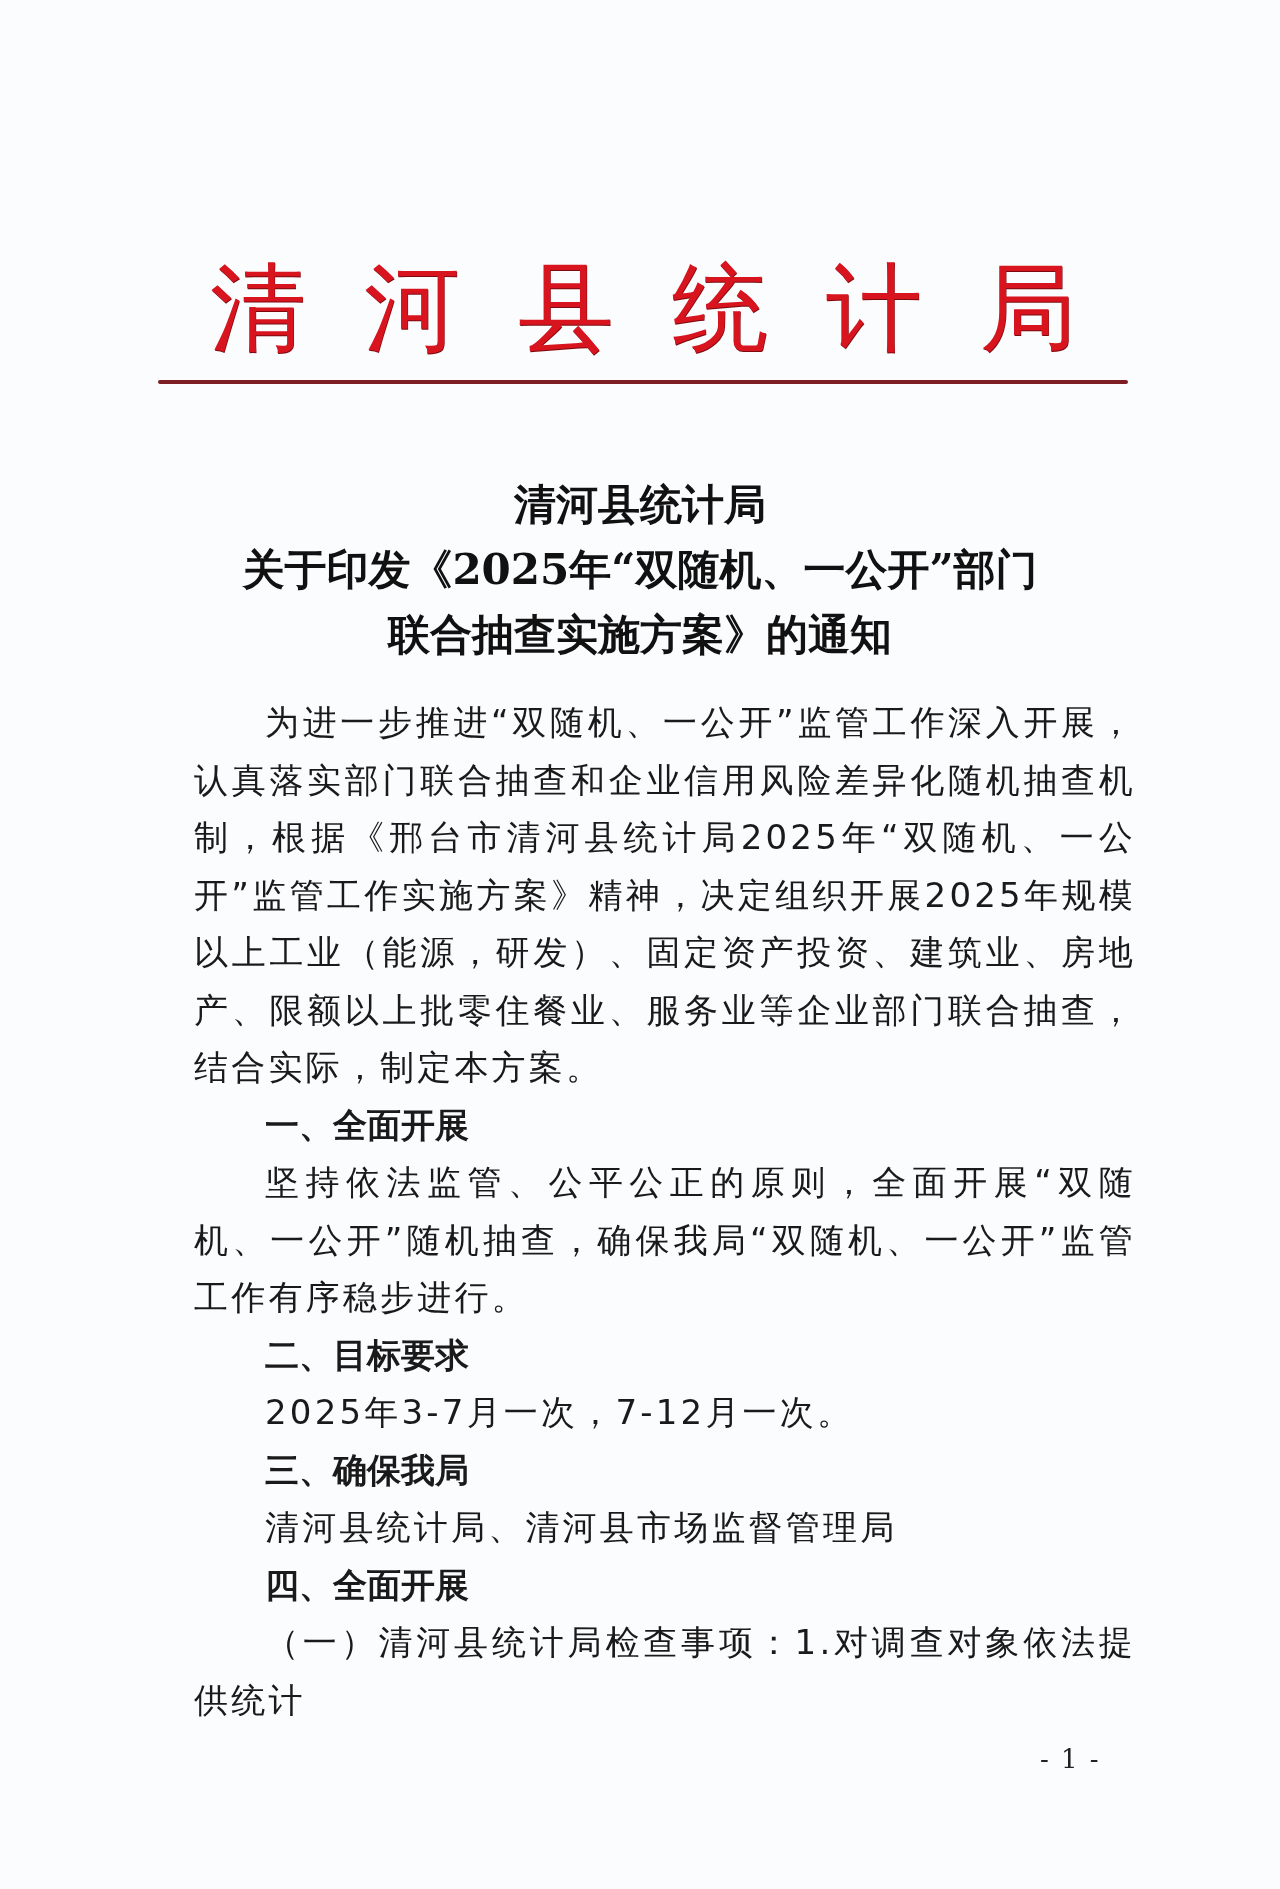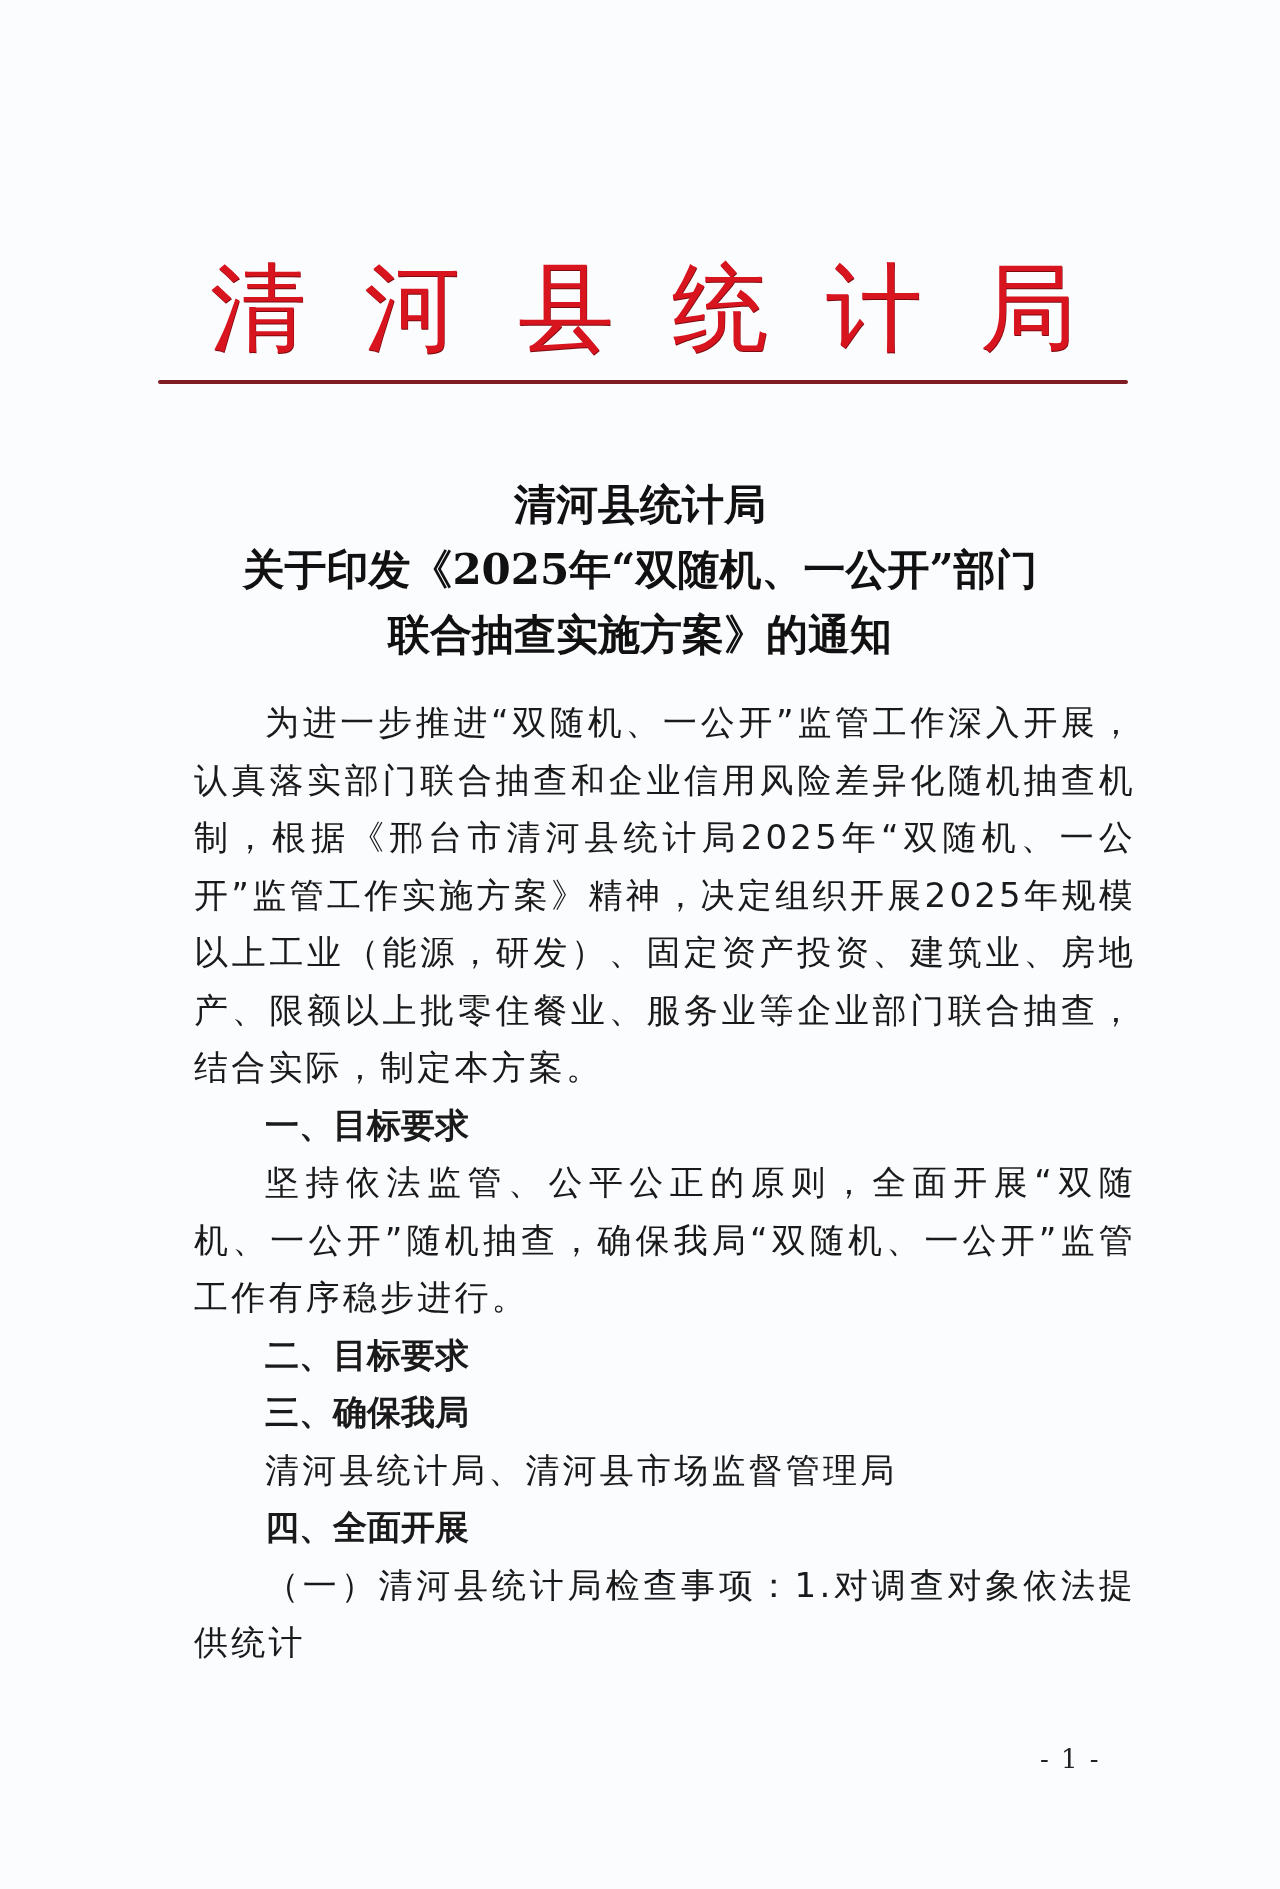--- a/index.html
+++ b/index.html
@@ -115,24 +115,25 @@
 
   <div class="title-block">
     <span class="title-line">清河县统计局</span>
     <span class="title-line">关于印发《2025年“双随机、一公开”部门</span>
     <span class="title-line">联合抽查实施方案》的通知</span>
   </div>
 
   <div class="body">
     <p class="para">为进一步推进“双随机、一公开”监管工作深入开展，认真落实部门联合抽查和企业信用风险差异化随机抽查机制，根据《邢台市清河县统计局2025年“双随机、一公开”监管工作实施方案》精神，决定组织开展2025年规模以上工业（能源，研发）、固定资产投资、建筑业、房地产、限额以上批零住餐业、服务业等企业部门联合抽查，结合实际，制定本方案。</p>
 
-    <p class="heading">一、目标要求</p>
+    <p class="heading">一、全面开展</p>
     <p class="para">坚持依法监管、公平公正的原则，全面开展“双随机、一公开”随机抽查，确保我局“双随机、一公开”监管工作有序稳步进行。</p>
 
     <p class="heading">二、目标要求</p>
+    <p class="para">2025年3-7月一次，7-12月一次。</p>
 
     <p class="heading">三、确保我局</p>
     <p class="para">清河县统计局、清河县市场监督管理局</p>
 
     <p class="heading">四、全面开展</p>
     <p class="para">（一）清河县统计局检查事项：1.对调查对象依法提供统计</p>
   </div>
 
   <div class="page-number">- 1 -</div>
 

